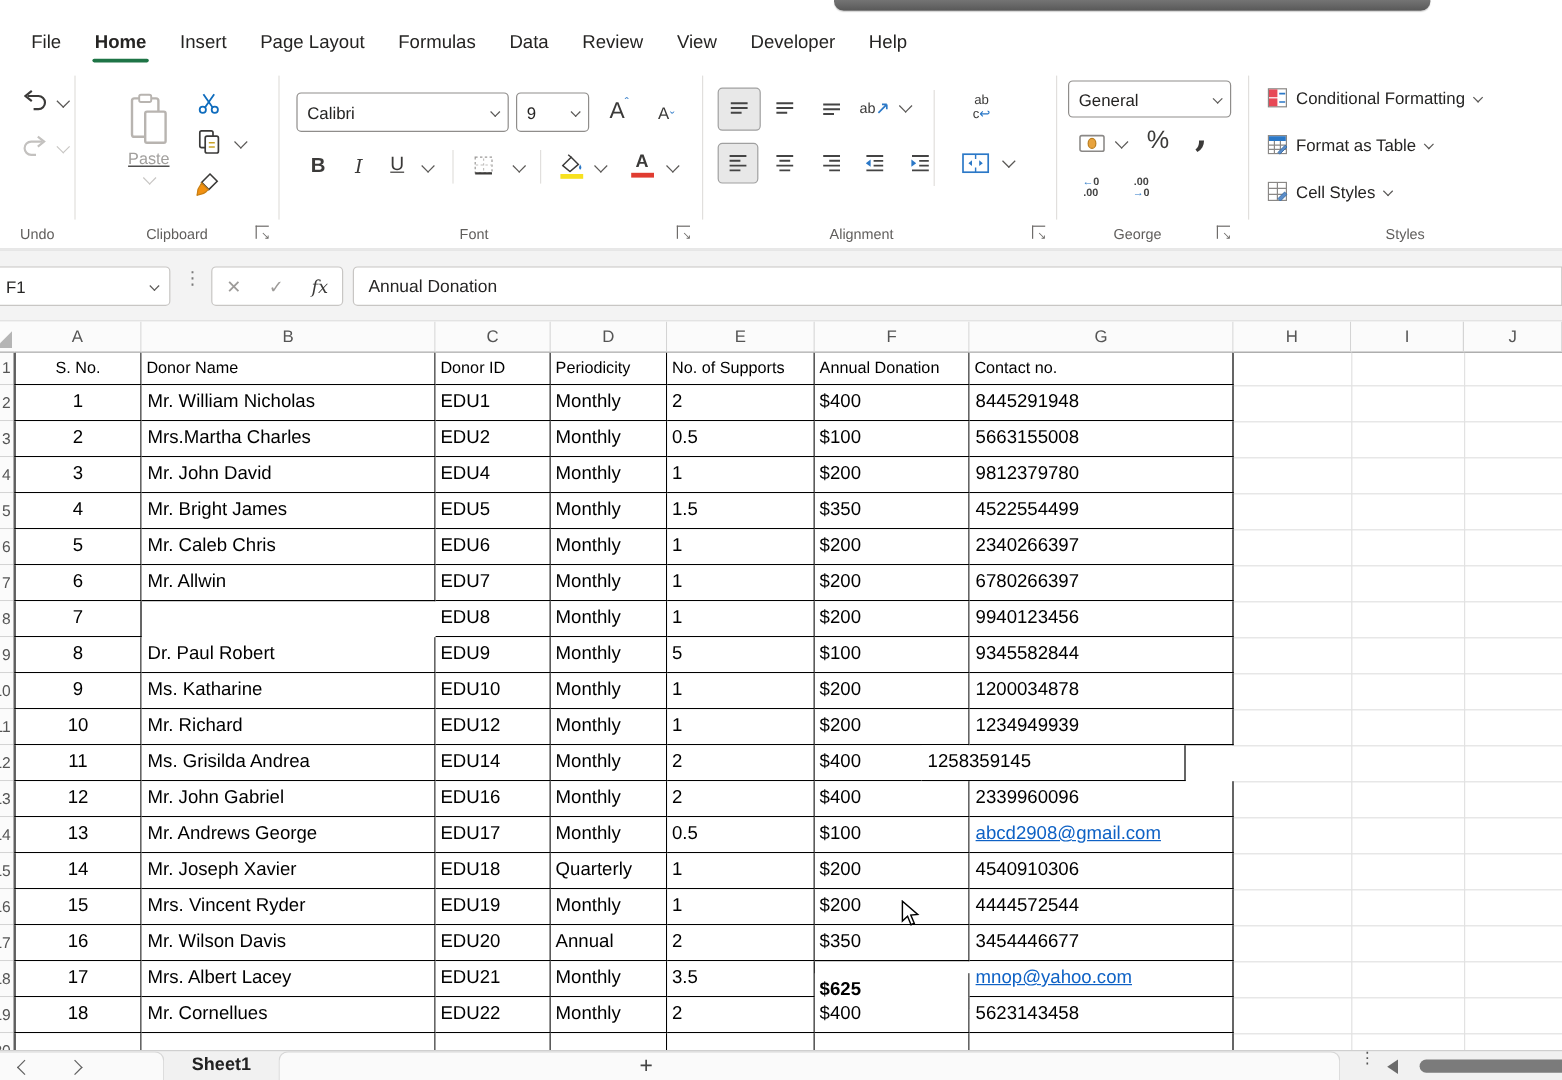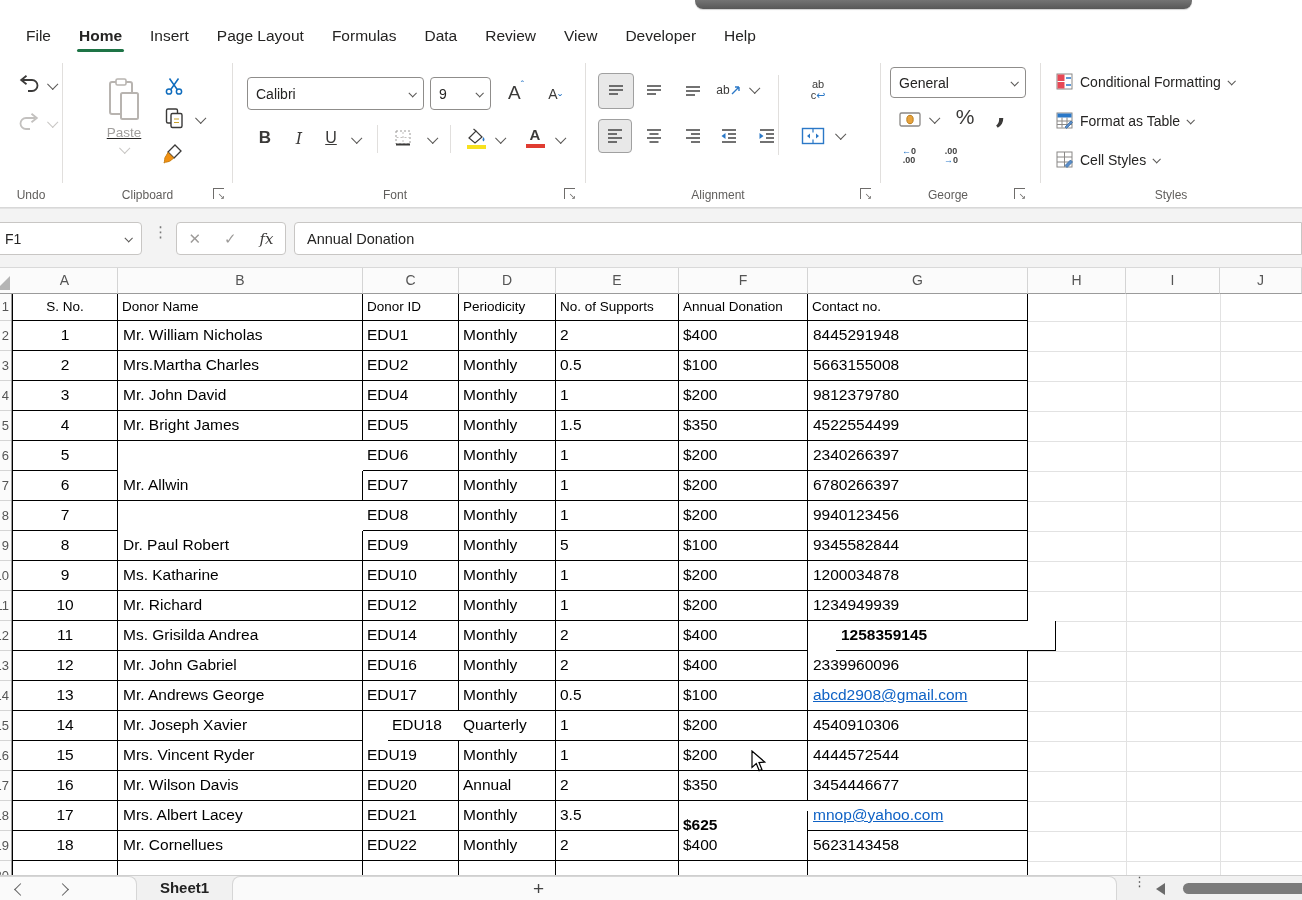--- a/index.html
+++ b/index.html
@@ -453,20 +453,21 @@
       <div class="cell" style="left: 679px; top: 113px; width: 129px; height: 30px; line-height: 28px; padding-left: 4px;">$200</div>
       <div class="cell" style="left: 808px; top: 113px; width: 220px; height: 30px; line-height: 28px; padding-left: 5px;">9812379780</div>
       <div class="cell first center" style="left: 12px; top: 143px; width: 106px; height: 30px; line-height: 28px; padding-left: 0px;">4</div>
       <div class="cell" style="left: 118px; top: 143px; width: 245px; height: 30px; line-height: 28px; padding-left: 5px;">Mr. Bright James</div>
       <div class="cell" style="left: 363px; top: 143px; width: 96px; height: 30px; line-height: 28px; padding-left: 4px;">EDU5</div>
       <div class="cell" style="left: 459px; top: 143px; width: 97px; height: 30px; line-height: 28px; padding-left: 4px;">Monthly</div>
       <div class="cell" style="left: 556px; top: 143px; width: 123px; height: 30px; line-height: 28px; padding-left: 4px;">1.5</div>
       <div class="cell" style="left: 679px; top: 143px; width: 129px; height: 30px; line-height: 28px; padding-left: 4px;">$350</div>
       <div class="cell" style="left: 808px; top: 143px; width: 220px; height: 30px; line-height: 28px; padding-left: 5px;">4522554499</div>
       <div class="cell first center" style="left: 12px; top: 173px; width: 106px; height: 30px; line-height: 28px; padding-left: 0px;">5</div>
+      <div class="cell" style="left: 118px; top: 173px; width: 245px; height: 30px; line-height: 28px; padding-left: 5px;">Mr. Caleb Chris</div>
       <div class="cell" style="left: 363px; top: 173px; width: 96px; height: 30px; line-height: 28px; padding-left: 4px;">EDU6</div>
       <div class="cell" style="left: 459px; top: 173px; width: 97px; height: 30px; line-height: 28px; padding-left: 4px;">Monthly</div>
       <div class="cell" style="left: 556px; top: 173px; width: 123px; height: 30px; line-height: 28px; padding-left: 4px;">1</div>
       <div class="cell" style="left: 679px; top: 173px; width: 129px; height: 30px; line-height: 28px; padding-left: 4px;">$200</div>
       <div class="cell" style="left: 808px; top: 173px; width: 220px; height: 30px; line-height: 28px; padding-left: 5px;">2340266397</div>
       <div class="cell first center" style="left: 12px; top: 203px; width: 106px; height: 30px; line-height: 28px; padding-left: 0px;">6</div>
       <div class="cell" style="left: 118px; top: 203px; width: 245px; height: 30px; line-height: 28px; padding-left: 5px;">Mr. Allwin</div>
       <div class="cell" style="left: 363px; top: 203px; width: 96px; height: 30px; line-height: 28px; padding-left: 4px;">EDU7</div>
       <div class="cell" style="left: 459px; top: 203px; width: 97px; height: 30px; line-height: 28px; padding-left: 4px;">Monthly</div>
       <div class="cell" style="left: 556px; top: 203px; width: 123px; height: 30px; line-height: 28px; padding-left: 4px;">1</div>
@@ -498,38 +499,38 @@
       <div class="cell" style="left: 459px; top: 323px; width: 97px; height: 30px; line-height: 28px; padding-left: 4px;">Monthly</div>
       <div class="cell" style="left: 556px; top: 323px; width: 123px; height: 30px; line-height: 28px; padding-left: 4px;">1</div>
       <div class="cell" style="left: 679px; top: 323px; width: 129px; height: 30px; line-height: 28px; padding-left: 4px;">$200</div>
       <div class="cell" style="left: 808px; top: 323px; width: 220px; height: 30px; line-height: 28px; padding-left: 5px;">1234949939</div>
       <div class="cell first center" style="left: 12px; top: 353px; width: 106px; height: 30px; line-height: 28px; padding-left: 0px;">11</div>
       <div class="cell" style="left: 118px; top: 353px; width: 245px; height: 30px; line-height: 28px; padding-left: 5px;">Ms. Grisilda Andrea</div>
       <div class="cell" style="left: 363px; top: 353px; width: 96px; height: 30px; line-height: 28px; padding-left: 4px;">EDU14</div>
       <div class="cell" style="left: 459px; top: 353px; width: 97px; height: 30px; line-height: 28px; padding-left: 4px;">Monthly</div>
       <div class="cell" style="left: 556px; top: 353px; width: 123px; height: 30px; line-height: 28px; padding-left: 4px;">2</div>
       <div class="cell" style="left: 679px; top: 353px; width: 129px; height: 30px; line-height: 28px; padding-left: 4px;">$400</div>
-      <div class="cell" style="left: 836px; top: 353px; width: 220px; height: 30px; line-height: 28px; padding-left: 5px; font-weight: bold;">1258359145</div>
+      <div class="cell" style="left: 768px; top: 353px; width: 220px; height: 30px; line-height: 28px; padding-left: 5px;">1258359145</div>
       <div class="cell first center" style="left: 12px; top: 383px; width: 106px; height: 30px; line-height: 28px; padding-left: 0px;">12</div>
       <div class="cell" style="left: 118px; top: 383px; width: 245px; height: 30px; line-height: 28px; padding-left: 5px;">Mr. John Gabriel</div>
       <div class="cell" style="left: 363px; top: 383px; width: 96px; height: 30px; line-height: 28px; padding-left: 4px;">EDU16</div>
       <div class="cell" style="left: 459px; top: 383px; width: 97px; height: 30px; line-height: 28px; padding-left: 4px;">Monthly</div>
       <div class="cell" style="left: 556px; top: 383px; width: 123px; height: 30px; line-height: 28px; padding-left: 4px;">2</div>
       <div class="cell" style="left: 679px; top: 383px; width: 129px; height: 30px; line-height: 28px; padding-left: 4px;">$400</div>
       <div class="cell" style="left: 808px; top: 383px; width: 220px; height: 30px; line-height: 28px; padding-left: 5px;">2339960096</div>
       <div class="cell first center" style="left: 12px; top: 413px; width: 106px; height: 30px; line-height: 28px; padding-left: 0px;">13</div>
       <div class="cell" style="left: 118px; top: 413px; width: 245px; height: 30px; line-height: 28px; padding-left: 5px;">Mr. Andrews George</div>
       <div class="cell" style="left: 363px; top: 413px; width: 96px; height: 30px; line-height: 28px; padding-left: 4px;">EDU17</div>
       <div class="cell" style="left: 459px; top: 413px; width: 97px; height: 30px; line-height: 28px; padding-left: 4px;">Monthly</div>
       <div class="cell" style="left: 556px; top: 413px; width: 123px; height: 30px; line-height: 28px; padding-left: 4px;">0.5</div>
       <div class="cell" style="left: 679px; top: 413px; width: 129px; height: 30px; line-height: 28px; padding-left: 4px;">$100</div>
       <div class="cell" style="left: 808px; top: 413px; width: 220px; height: 30px; line-height: 28px; padding-left: 5px;"><a>abcd2908@gmail.com</a></div>
       <div class="cell first center" style="left: 12px; top: 443px; width: 106px; height: 30px; line-height: 28px; padding-left: 0px;">14</div>
       <div class="cell" style="left: 118px; top: 443px; width: 245px; height: 30px; line-height: 28px; padding-left: 5px;">Mr. Joseph Xavier</div>
-      <div class="cell" style="left: 363px; top: 443px; width: 96px; height: 30px; line-height: 28px; padding-left: 4px; margin-left: 25px;">EDU18</div>
+      <div class="cell" style="left: 363px; top: 443px; width: 96px; height: 30px; line-height: 28px; padding-left: 4px;">EDU18</div>
       <div class="cell" style="left: 459px; top: 443px; width: 97px; height: 30px; line-height: 28px; padding-left: 4px;">Quarterly</div>
       <div class="cell" style="left: 556px; top: 443px; width: 123px; height: 30px; line-height: 28px; padding-left: 4px;">1</div>
       <div class="cell" style="left: 679px; top: 443px; width: 129px; height: 30px; line-height: 28px; padding-left: 4px;">$200</div>
       <div class="cell" style="left: 808px; top: 443px; width: 220px; height: 30px; line-height: 28px; padding-left: 5px;">4540910306</div>
       <div class="cell first center" style="left: 12px; top: 473px; width: 106px; height: 30px; line-height: 28px; padding-left: 0px;">15</div>
       <div class="cell" style="left: 118px; top: 473px; width: 245px; height: 30px; line-height: 28px; padding-left: 5px;">Mrs. Vincent Ryder</div>
       <div class="cell" style="left: 363px; top: 473px; width: 96px; height: 30px; line-height: 28px; padding-left: 4px;">EDU19</div>
       <div class="cell" style="left: 459px; top: 473px; width: 97px; height: 30px; line-height: 28px; padding-left: 4px;">Monthly</div>
       <div class="cell" style="left: 556px; top: 473px; width: 123px; height: 30px; line-height: 28px; padding-left: 4px;">1</div>
       <div class="cell" style="left: 679px; top: 473px; width: 129px; height: 30px; line-height: 28px; padding-left: 4px;">$200</div>

